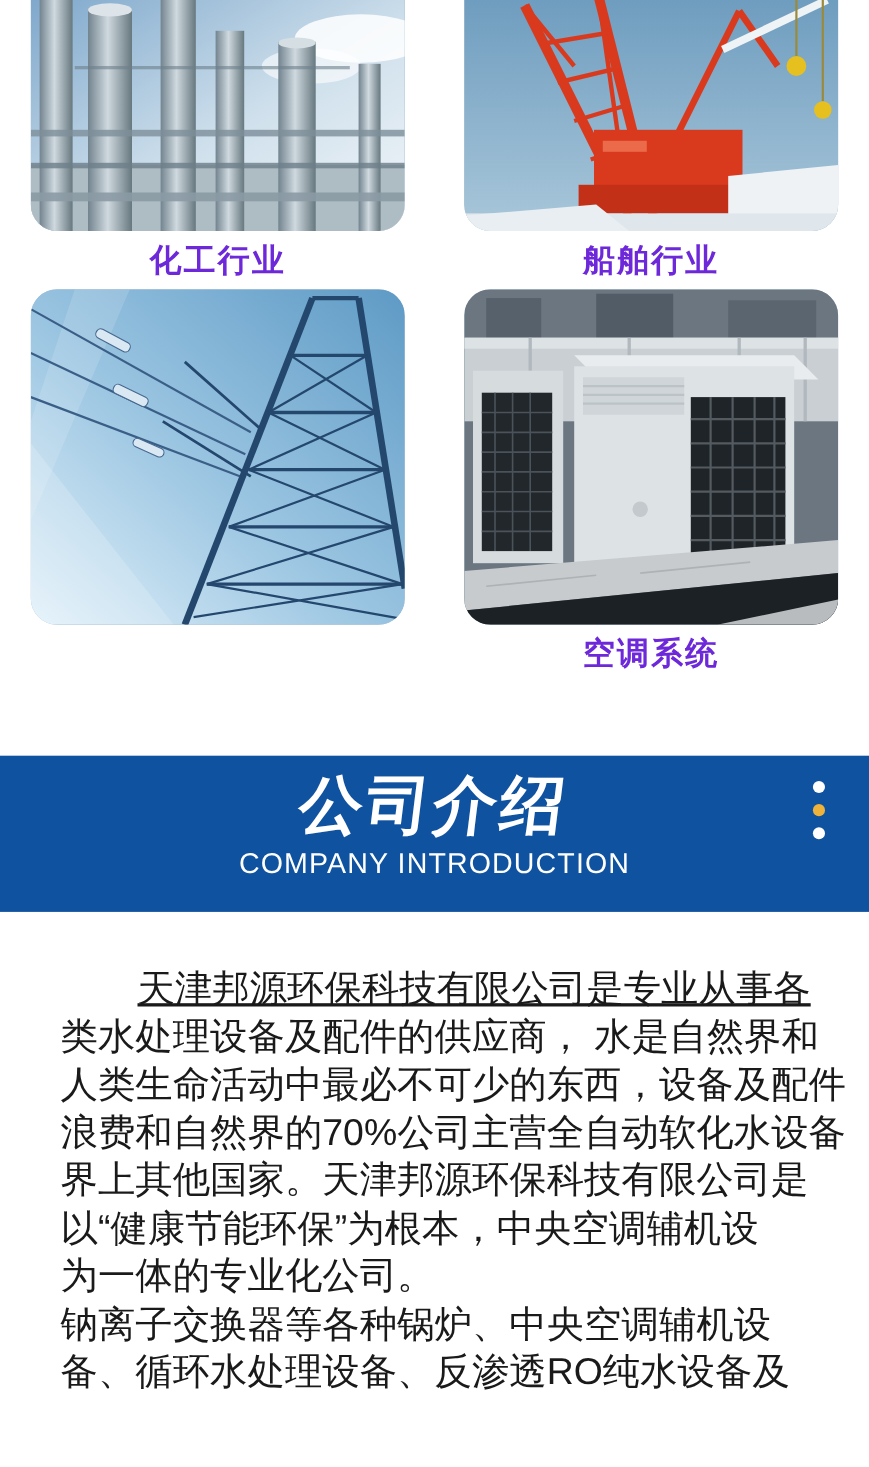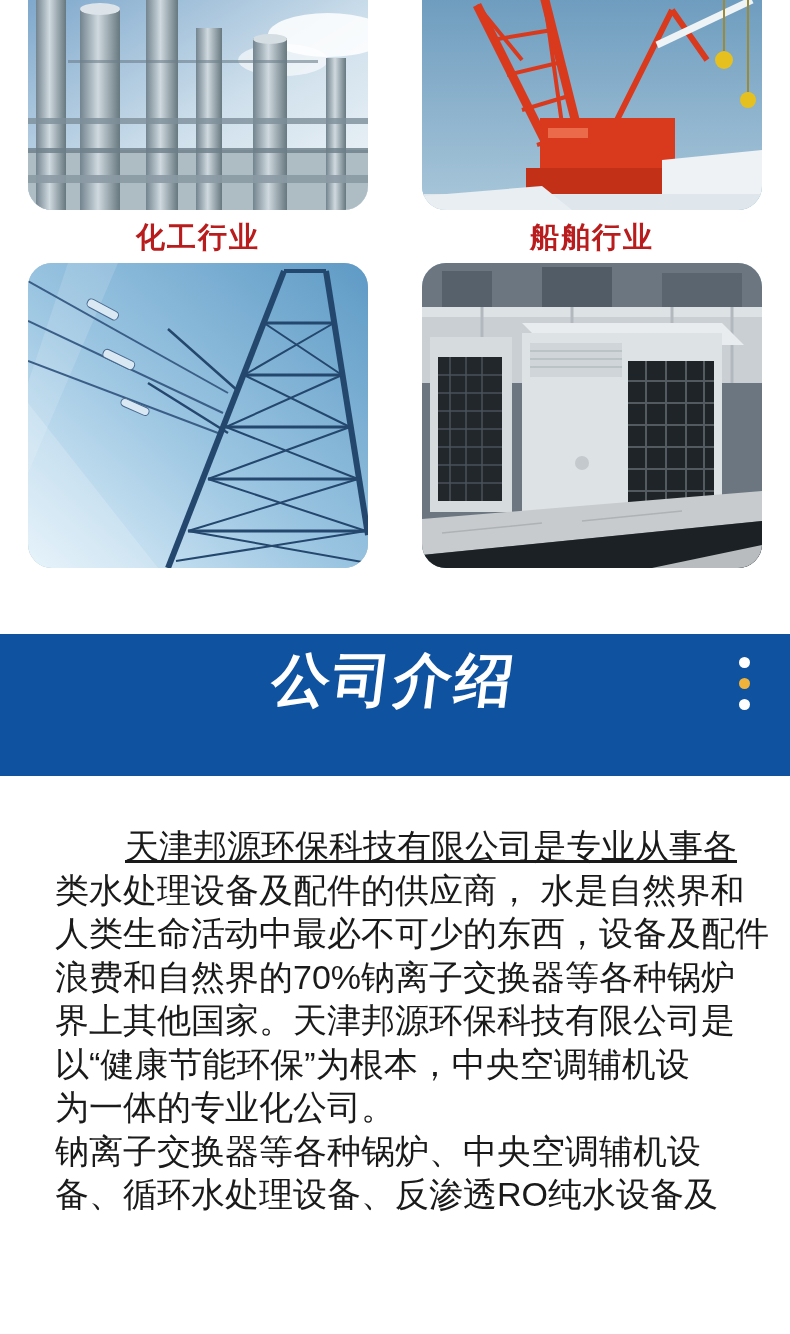--- a/index.html
+++ b/index.html
@@ -15,21 +15,21 @@
     grid-template-columns:340px 340px;
     column-gap:54px;
   }
   .card { display:block; }
   .photo { display:block; overflow:hidden; background:#9fb9cf; }
   .photo svg { display:block; width:100%; height:100%; }
   .photo.r1 { height:210px; border-radius:0 0 24px 24px; }
   .photo.r2 { height:305px; border-radius:24px; }
   .caption {
     text-align:center; font-size:29px; line-height:30px; font-weight:bold;
-    color:#b91c1c; margin:12px 0 11px 0;
+    color:#6d28d9; margin:12px 0 11px 0;
     letter-spacing:2px;
   }
   
   .banner {
     position:relative; margin-top:66px; width:790px; height:142px;
     background:#0F529F; color:#ffffff; text-align:center;
   }
   .banner-title {
     padding-top:14px; font-size:58px; line-height:64px; font-weight:bold;
     transform:skewX(-7deg); letter-spacing:3px;
@@ -196,38 +196,40 @@
           </g>
           <circle cx="160" cy="200" r="7" fill="#c3c9cd"></circle>
           <polygon points="0,256 340,228 340,258 0,292" fill="#c7cbcd"></polygon>
           <polygon points="0,292 340,258 340,305 0,305" fill="#1c2125"></polygon>
           <polygon points="230,305 340,282 340,305" fill="#b8bcbe"></polygon>
           <g stroke="#aeb2b4" stroke-width="1.5">
               <path d="M20 270 L120 260 M160 258 L260 248"></path>
             </g>
         </svg>
       </div>
+      <figcaption class="caption">空调系统</figcaption>
     </figure>
 
   </section>
 
   <section class="banner">
     <div class="banner-title">公司介绍</div>
+    <div class="banner-subtitle">COMPANY INTRODUCTION</div>
     <div class="dots">
       <span class="dot" style="background: rgb(255, 255, 255);"></span>
       <span class="dot" style="background: rgb(239, 179, 60);"></span>
       <span class="dot" style="background: rgb(255, 255, 255);"></span>
     </div>
   </section>
 
   <section class="intro">
     <div class="line indent">天津邦源环保科技有限公司是专业从事各</div>
     <div class="line">类水处理设备及配件的供应商， 水是自然界和</div>
     <div class="line">人类生命活动中最必不可少的东西，设备及配件</div>
-    <div class="line">浪费和自然界的70%钠离子交换器等各种锅炉</div>
+    <div class="line">浪费和自然界的70%公司主营全自动软化水设备</div>
     <div class="line">界上其他国家。天津邦源环保科技有限公司是</div>
     <div class="line">以“健康节能环保”为根本，中央空调辅机设</div>
     <div class="line">为一体的专业化公司。</div>
     <div class="line">钠离子交换器等各种锅炉、中央空调辅机设</div>
     <div class="line">备、循环水处理设备、反渗透RO纯水设备及</div>
   </section>
 
 </div>
 
 </body></html>

